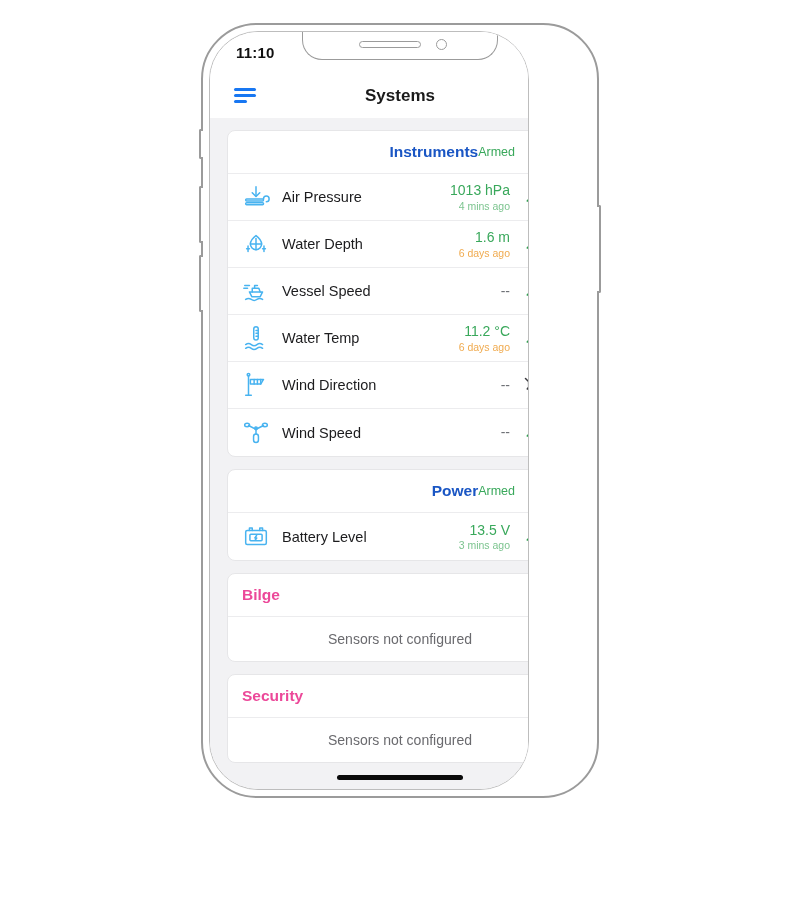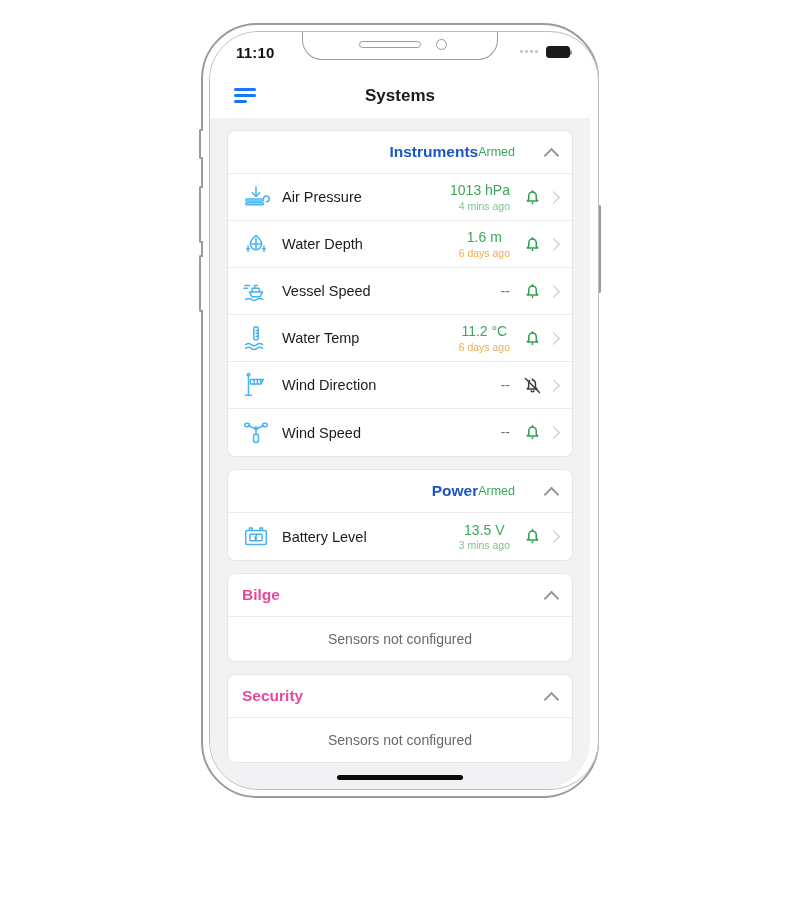--- a/index.html
+++ b/index.html
@@ -28,21 +28,21 @@
     height: 775px;
     border: 2px solid #9b9b9b;
     border-radius: 56px;
     background: #ffffff;
     box-sizing: border-box;
   }
   .phone-inner {
     position: absolute;
     left: 209px;
     top: 31px;
-    width: 390px;
+    width: 320px;
     height: 759px;
     border: 1px solid #bdbdbd;
     border-radius: 49px;
     background: #ffffff;
     box-sizing: border-box;
     overflow: hidden;
   }
   .side-btn {
     position: absolute;
     background: #ffffff;
@@ -298,21 +298,20 @@
   }
   .row-values {
     text-align: right;
     margin-right: 10px;
     line-height: 1.15;
   }
   .row-value {
     font-size: 14px;
     color: #39a85b;
     display: block;
-    text-align: center;
   }
   .row-value.dim { color: #6f7277; }
   .row-time {
     font-size: 10.5px;
     display: block;
     margin-top: 1px;
   }
   .row-time.fresh { color: #7cc48f; }
   .row-time.stale { color: #f0ab50; }
   .row-bell {

